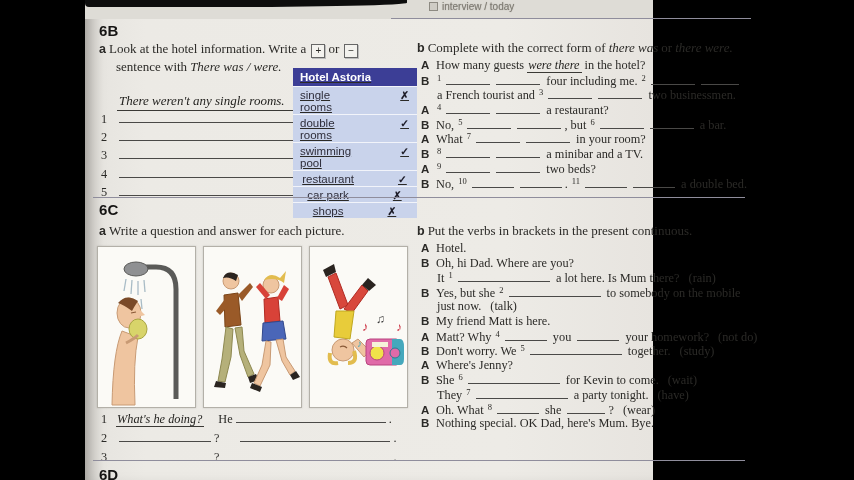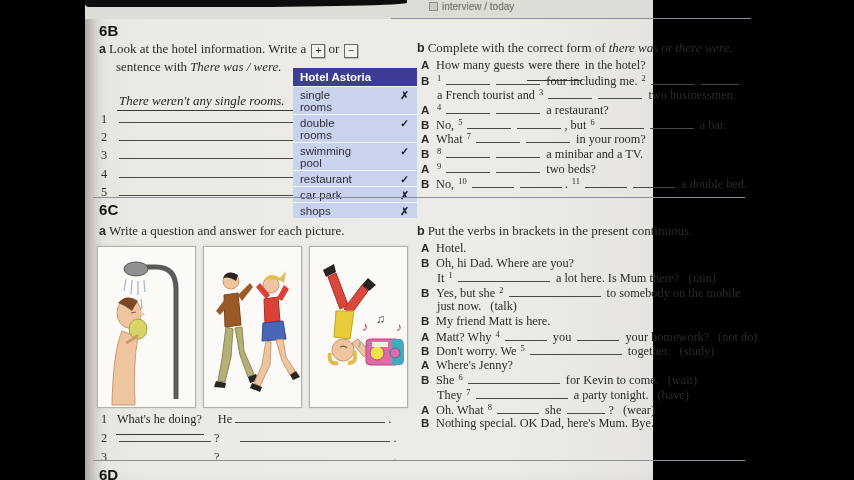--- a/index.html
+++ b/index.html
@@ -34,29 +34,29 @@
   #b6a-items .dline{height:18.2px;}
   #c6a-answers .dline{height:19px;}
   .dline.ind{padding-left:16px;}
   .spk{font-family:"Liberation Sans",sans-serif;font-weight:bold;font-size:11.5px;
         display:inline-block;width:15px;}
   .t{color:#2b2a27;}
   .sup{font-size:8.5px;vertical-align:4px;margin:0 2px 0 1px;color:#2b2a27;}
   .blank{display:inline-block;height:10px;border-bottom:1px solid #4a4947;margin:0 3px;}
   .gap{display:inline-block;height:1px;}
   .num{display:inline-block;width:15px;font-size:12.3px;}
-  .ans{border-bottom:1px solid #3a3935;padding:0 2px 8px 1px;color:#242320;}
+  .ans{font-style:italic;border-bottom:1px solid #3a3935;padding:0 2px 0 1px;color:#242320;}
   .hint{margin-left:9px;}
   .example{font-style:italic;font-size:13px;border-bottom:1px solid #3a3935;
         display:inline-block;padding:0 26px 1px 2px;color:#242320;}
   
-  .hotel-table{position:absolute;width:124px;font-family:"Liberation Sans",sans-serif;}
+  .hotel-table{position:absolute;width:124px;font-family:"Liberation Sans",sans-serif;text-decoration:underline;}
   .hotel-title{background:var(--table-header-bg,#3c3e96);color:#fff;font-weight:bold;
         font-size:11.5px;padding:3px 0 3px 7px;}
-  .hotel-row{background:var(--table-row-bg,#c9d3eb);display:flex;justify-content:space-between;
+  .hotel-row{background:var(--table-row-bg,#c9d3eb);display:flex;justify-content:center;
         padding:1.5px 8px 1.5px 7px;border-top:1px solid rgba(255,255,255,.75);
         font-size:11.5px;color:#2e2d3a;gap:44px;}
   .hotel-row .mark{font-weight:bold;font-size:10.5px;color:#1d1c28;}
   
   .pics{position:absolute;display:flex;gap:7px;}
   .pic{width:97px;height:160px;background:#fbfaf6;border:1px solid #b3b0a8;
         box-shadow:0 0 2px rgba(0,0,0,.15);}
   .pic svg{display:block;width:100%;height:100%;}
   .bottom-fragment{position:absolute;font-family:"Liberation Sans",sans-serif;font-weight:bold;
         font-size:15px;color:#151413;}

